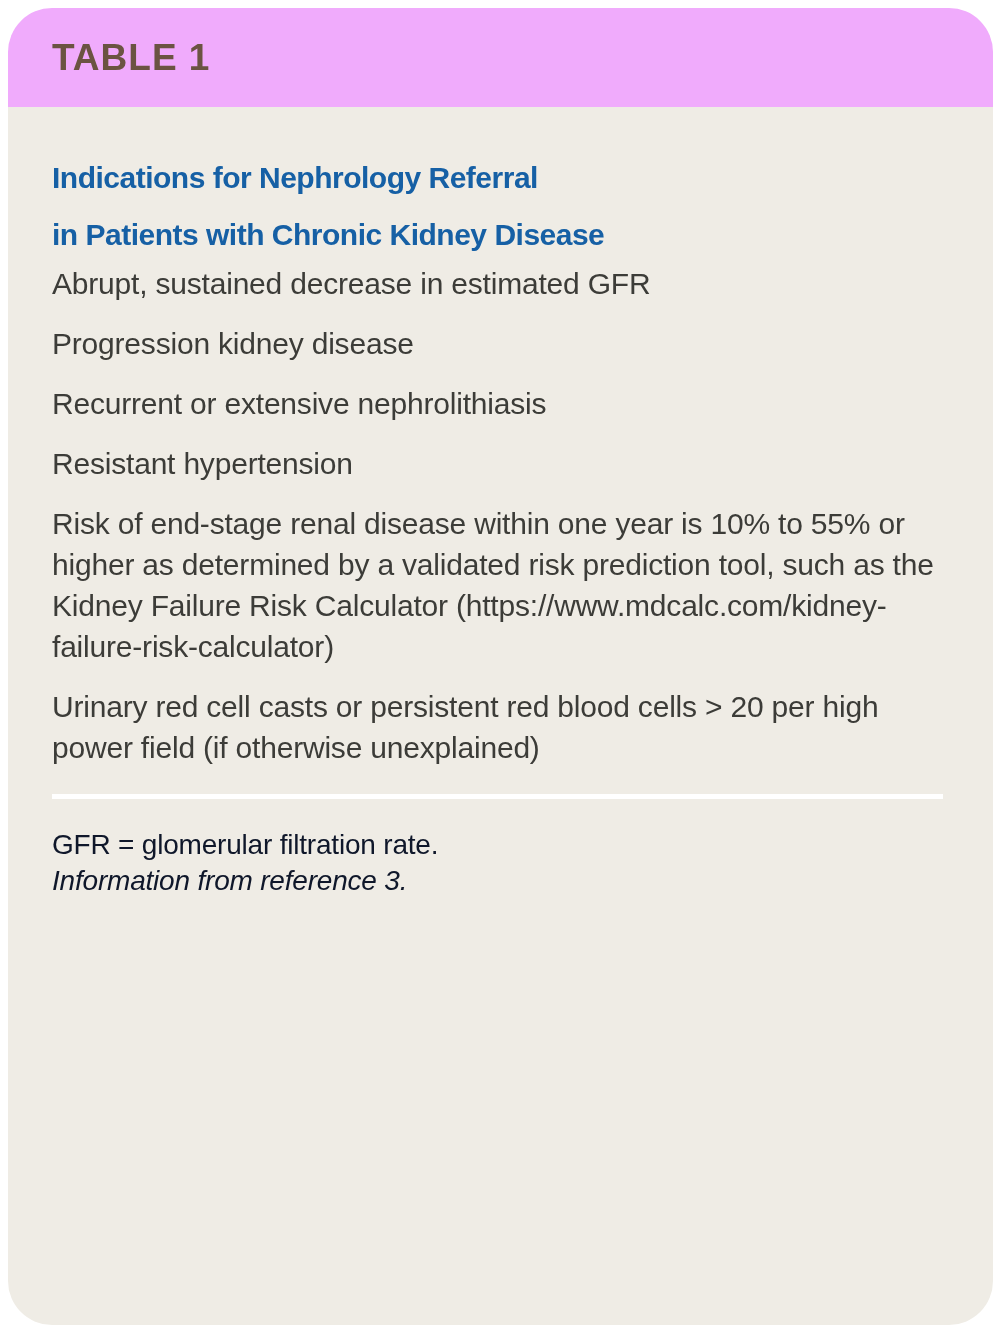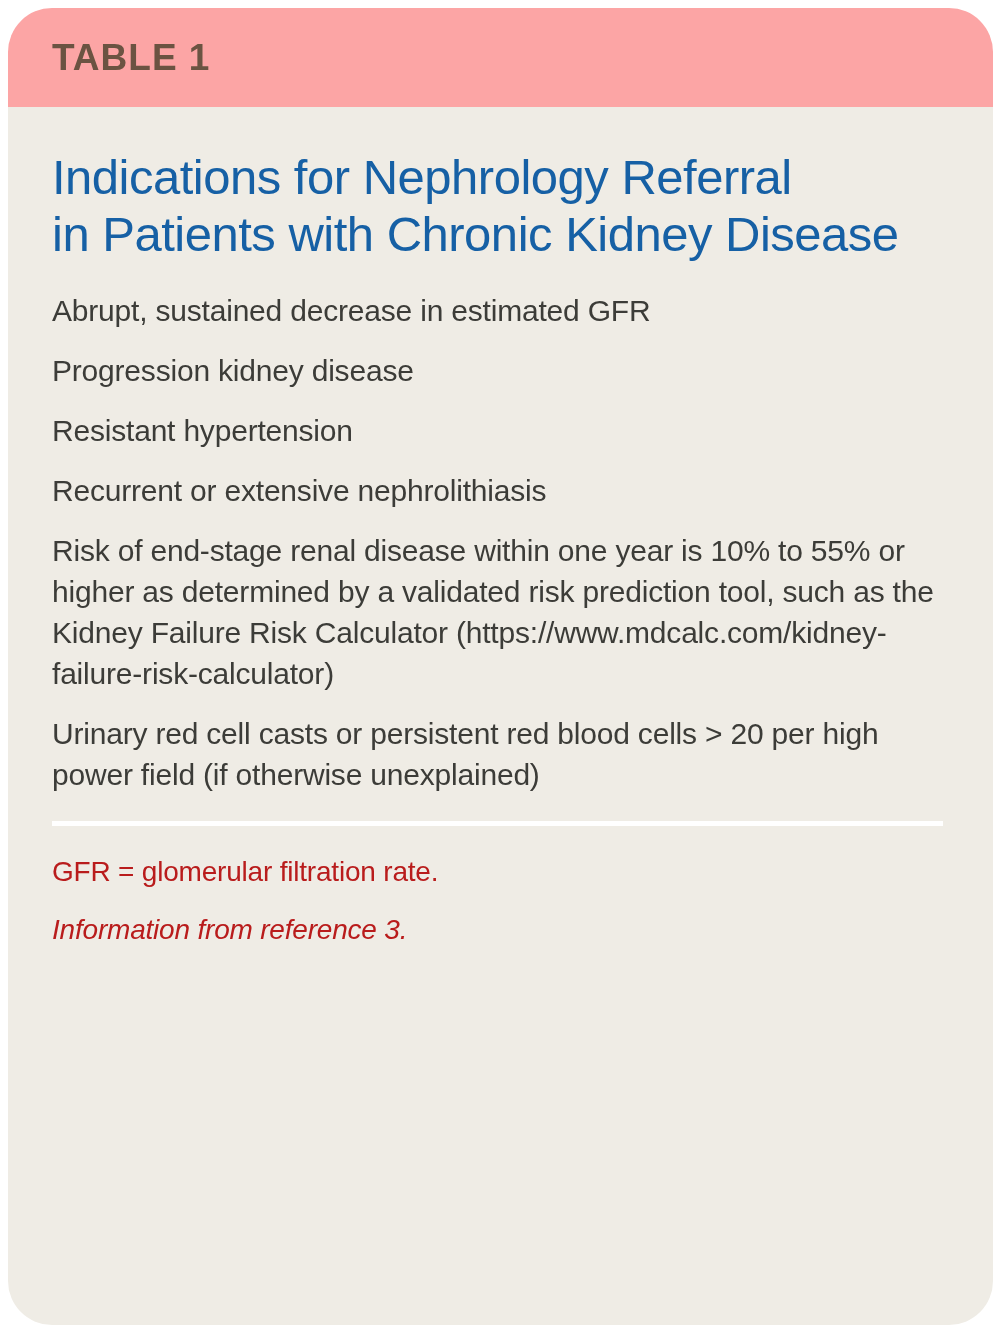--- a/index.html
+++ b/index.html
@@ -22,67 +22,65 @@
     width: 985px;
     height: 1317px;
     border-radius: 44px;
     overflow: hidden;
     display: flex;
     flex-direction: column;
   }
   .card-header {
     height: 99px;
     flex: 0 0 99px;
-    background: #fca5a5;
+    background: #f0abfc;
     display: flex;
     align-items: center;
     padding-left: 44px;
   }
   .card-label {
     font-size: 37px;
     font-weight: 700;
     letter-spacing: 1px;
     color: #6b5342;
   }
   .card-body {
     flex: 1 1 auto;
     background: #efece5;
     padding: 28px 48px 0 44px;
   }
   .title {
     margin-top: 14px;
     color: #1660a5;
-    font-size: 49px;
-    font-weight: 400;
+    font-size: 30px;
+    font-weight: 700;
     line-height: 57px;
     letter-spacing: -0.5px;
   }
   .items {
-    margin-top: 27px;
   }
   .item {
     color: #3c3c38;
     font-size: 30px;
     font-weight: 400;
     line-height: 41px;
     margin-bottom: 19px;
     letter-spacing: -0.2px;
     overflow-wrap: break-word;
   }
   .footer {
     border-top: 5px solid #ffffff;
     margin-top: 26px;
     margin-right: 2px;
     padding-top: 28px;
   }
   .footnote {
-    color: #b91c1c;
+    color: #0f172a;
     font-size: 28px;
     line-height: 36px;
-    margin-bottom: 22px;
     letter-spacing: -0.2px;
   }
   .footnote.italic {
     font-style: italic;
   }
 </style>
 </head>
 <body>
 
 <div class="page">
@@ -95,22 +93,22 @@
     <div class="card-body">
 
       <div class="title">
         <div>Indications for Nephrology Referral</div>
         <div>in Patients with Chronic Kidney Disease</div>
       </div>
 
       <div class="items">
         <div class="item">Abrupt, sustained decrease in estimated GFR</div>
         <div class="item">Progression kidney disease</div>
+        <div class="item">Recurrent or extensive nephrolithiasis</div>
         <div class="item">Resistant hypertension</div>
-        <div class="item">Recurrent or extensive nephrolithiasis</div>
         <div class="item">Risk of end-stage renal disease within one year is 10% to 55% or higher as determined by a validated risk prediction tool, such as the Kidney Failure Risk Calculator (https://www.mdcalc.com/kidney-failure-risk-calculator)</div>
         <div class="item">Urinary red cell casts or persistent red blood cells &gt; 20 per high power field (if otherwise unexplained)</div>
       </div>
 
       <div class="footer">
         <div class="footnote">GFR = glomerular filtration rate.</div>
         <div class="footnote italic">Information from reference 3.</div>
       </div>
 
     </div>

